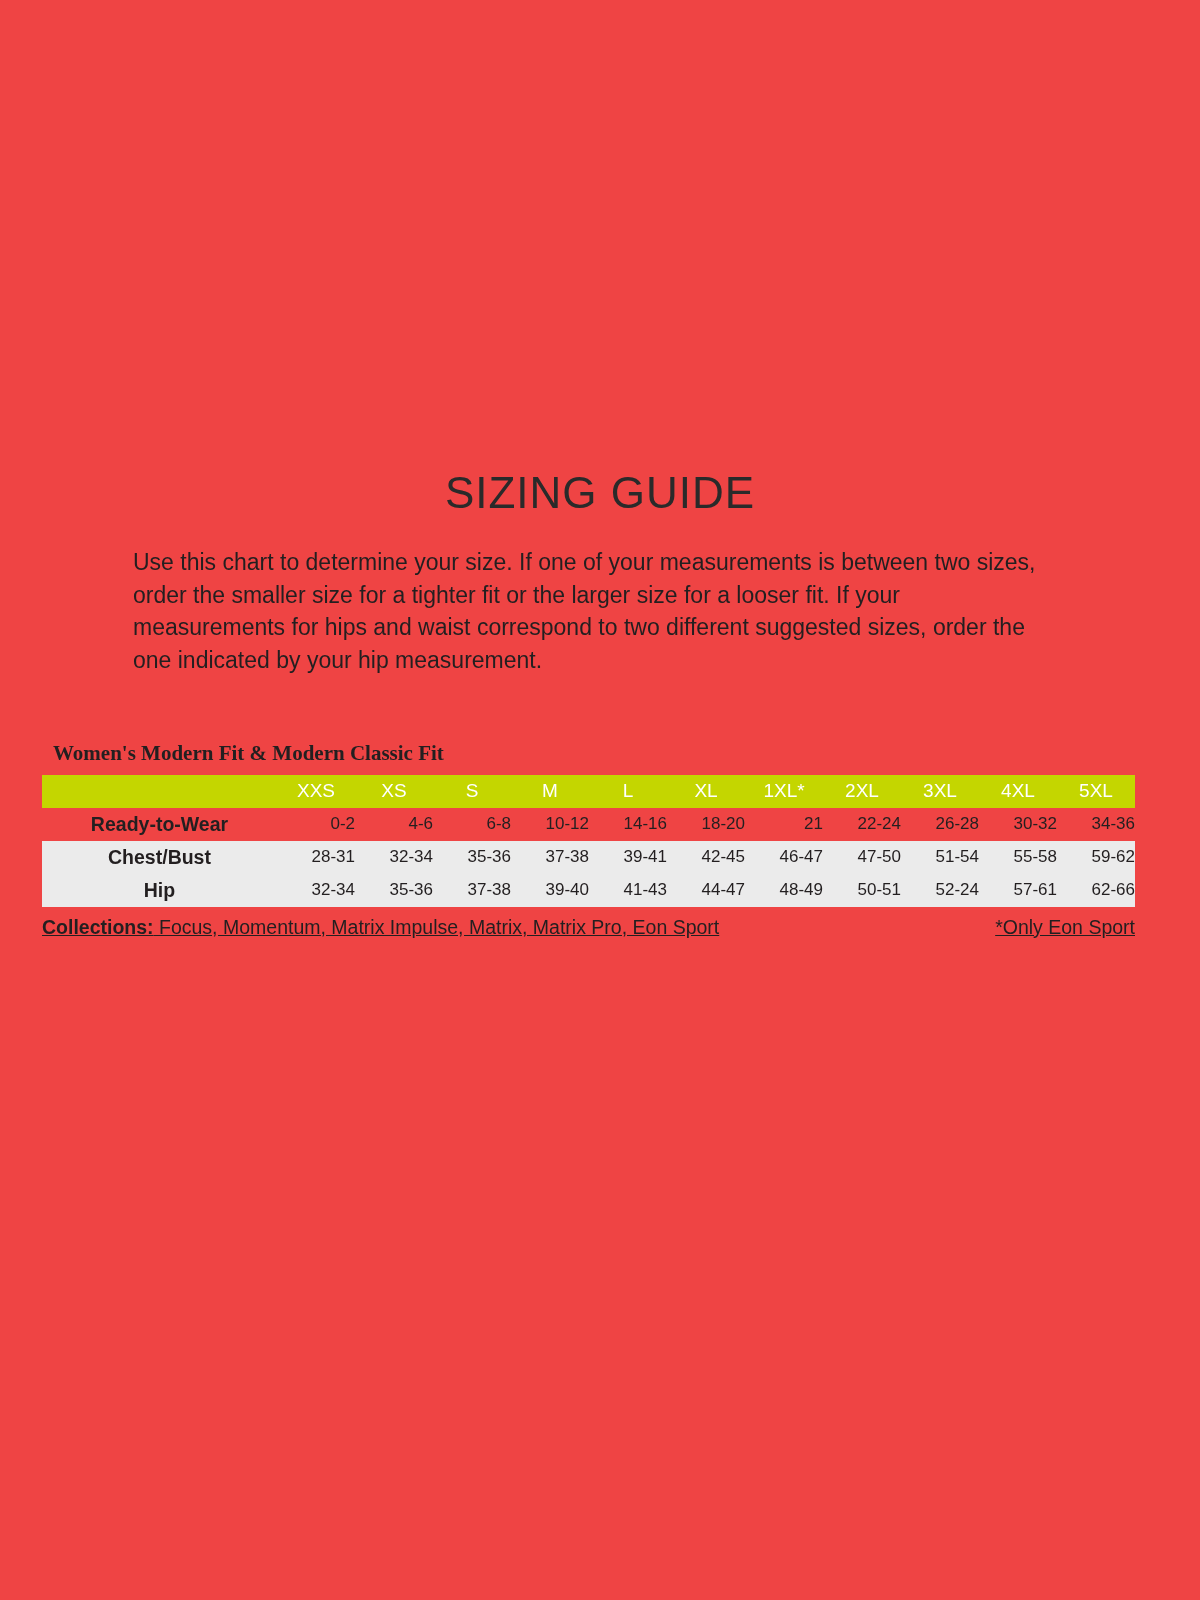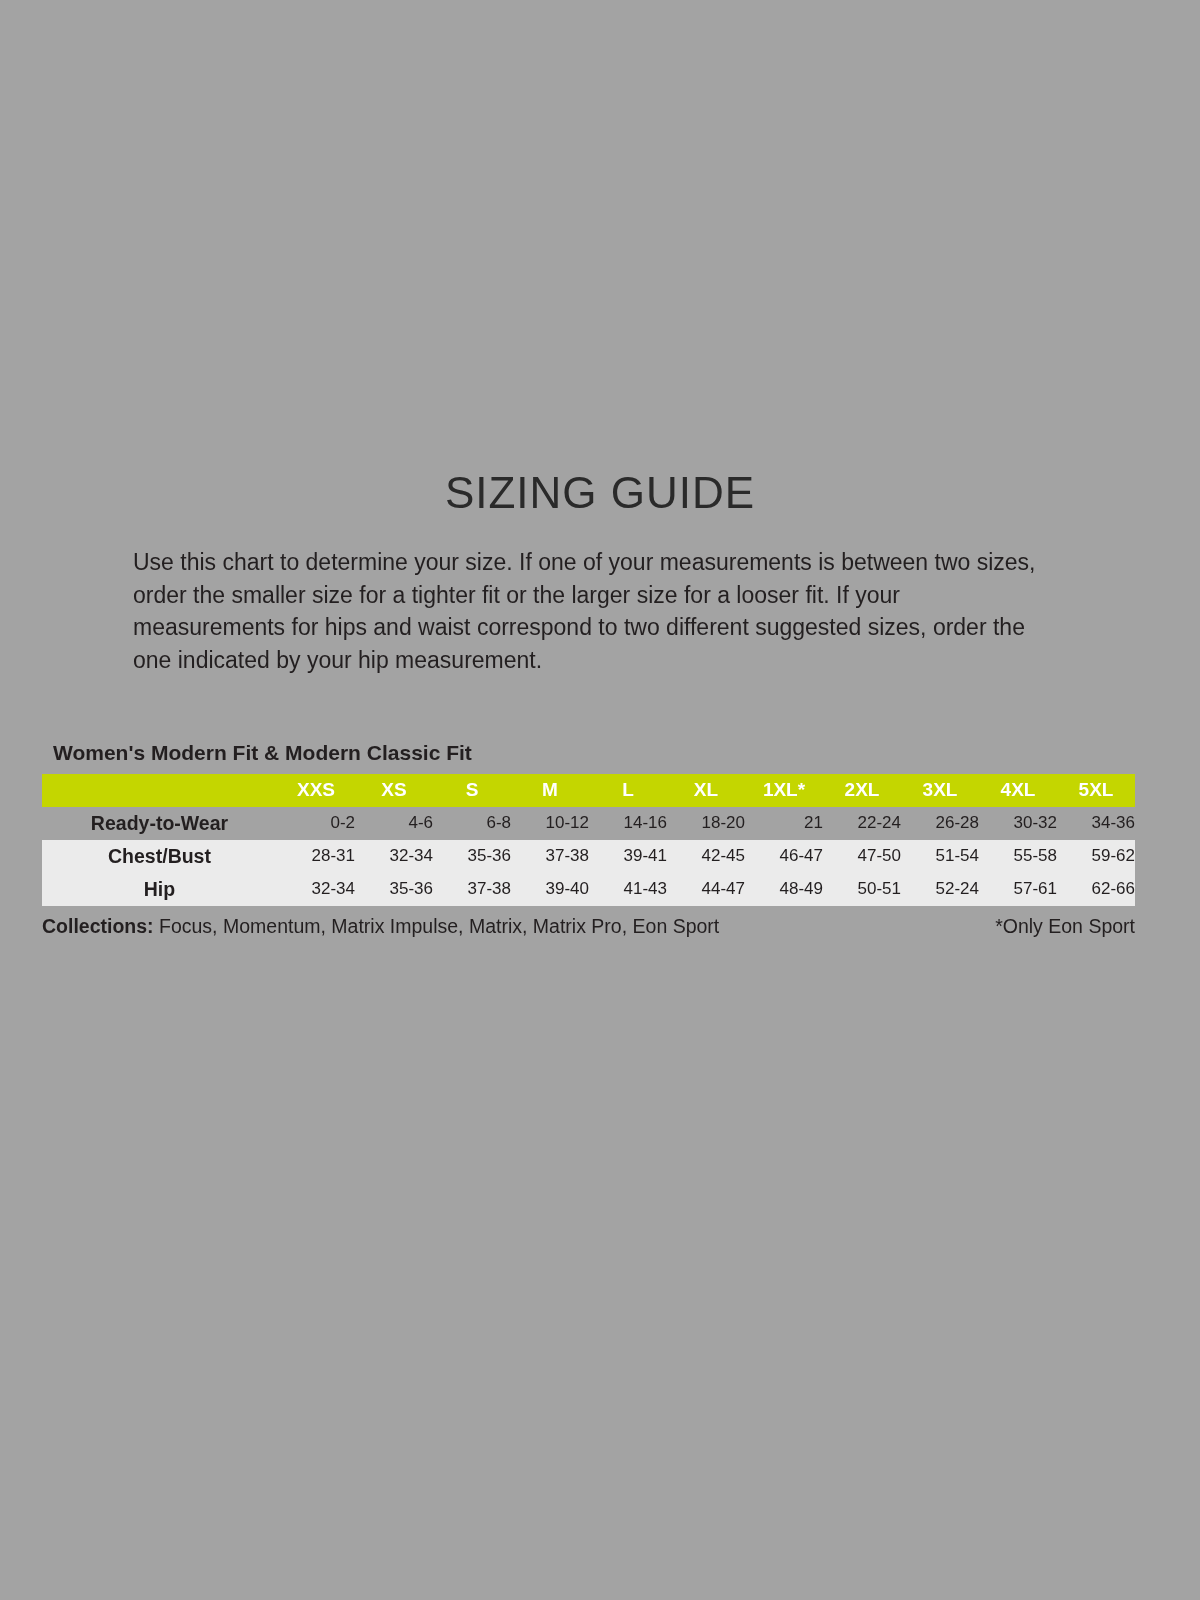--- a/index.html
+++ b/index.html
@@ -4,21 +4,21 @@
 <style>
   html, body {
     margin: 0;
     padding: 0;
     background: #ffffff;
   }
   .page {
     position: relative;
     width: 1200px;
     height: 1600px;
-    background: #a3a3a3;
+    background: #ef4444;
     font-family: "Liberation Sans", sans-serif;
     color: var(--text-color, #231f20);
     overflow: hidden;
   }
   .page-title {
     margin: 0;
     padding-top: 468px;
     text-align: center;
     font-size: 44px;
     font-weight: 400;
@@ -29,31 +29,32 @@
     margin: 28px 0 0 133px;
     width: 918px;
     font-size: 23px;
     line-height: 1.42;
     font-weight: 400;
   }
   .section-heading {
     margin: 64px 0 9px 53px;
     font-size: 21px;
     font-weight: 700;
+    font-family: Liberation Serif, serif;
   }
   table.size-table {
     border-collapse: collapse;
     margin-left: 42px;
     width: 1093px;
     table-layout: fixed;
   }
   table.size-table thead th {
     background: var(--header-bg, #c4d600);
     color: var(--header-text, #ffffff);
-    font-weight: 700;
+    font-weight: 400;
     font-size: 19px;
     height: 33px;
     padding: 0;
     text-align: center;
   }
   table.size-table th.label-col {
     width: 235px;
   }
   table.size-table tbody tr {
     height: 33px;
@@ -73,20 +74,21 @@
     text-align: right;
     padding: 0;
   }
   .footer-row {
     display: flex;
     justify-content: space-between;
     align-items: baseline;
     margin: 9px 16px 0 42px;
     width: 1093px;
     font-size: 19.5px;
+    text-decoration: underline;
   }
   .collections-note {
     margin: 0;
   }
   .collections-label {
     font-weight: 700;
   }
   .footnote {
     margin: 0;
     font-weight: 400;

